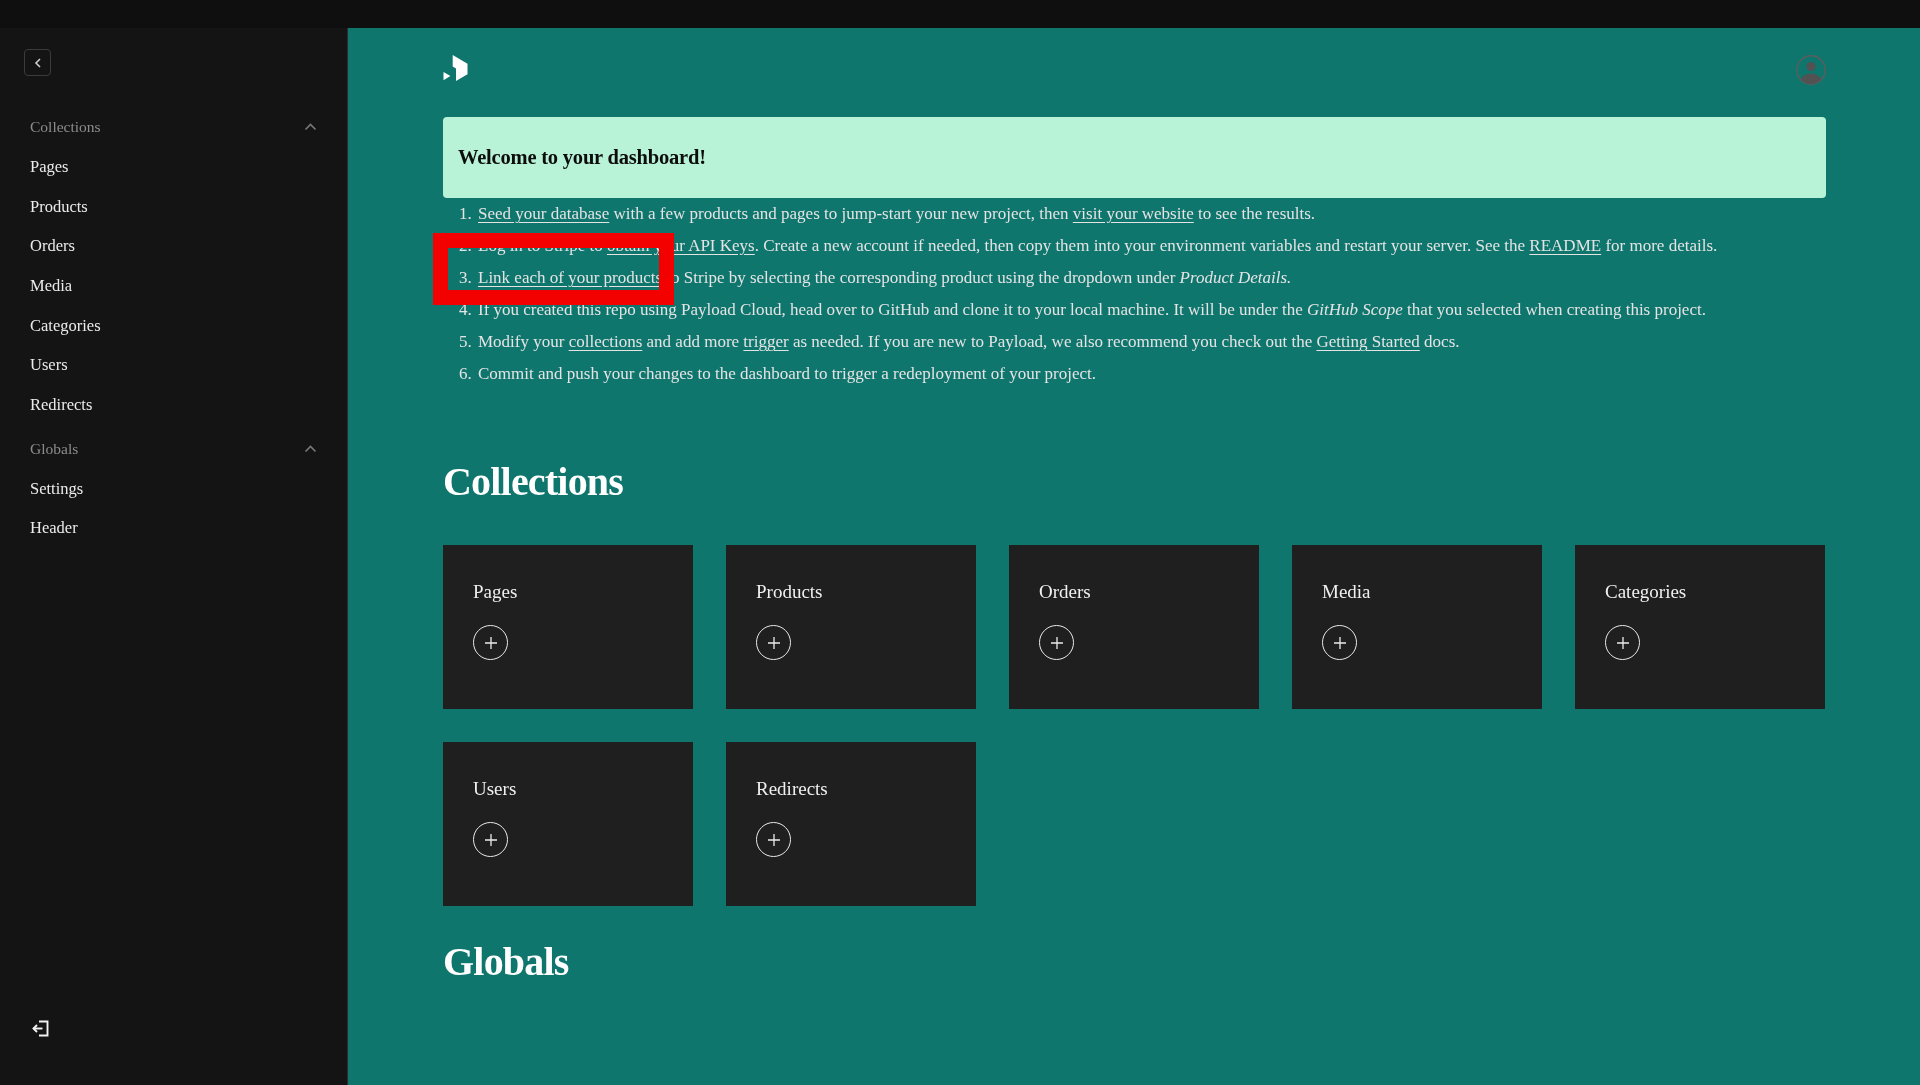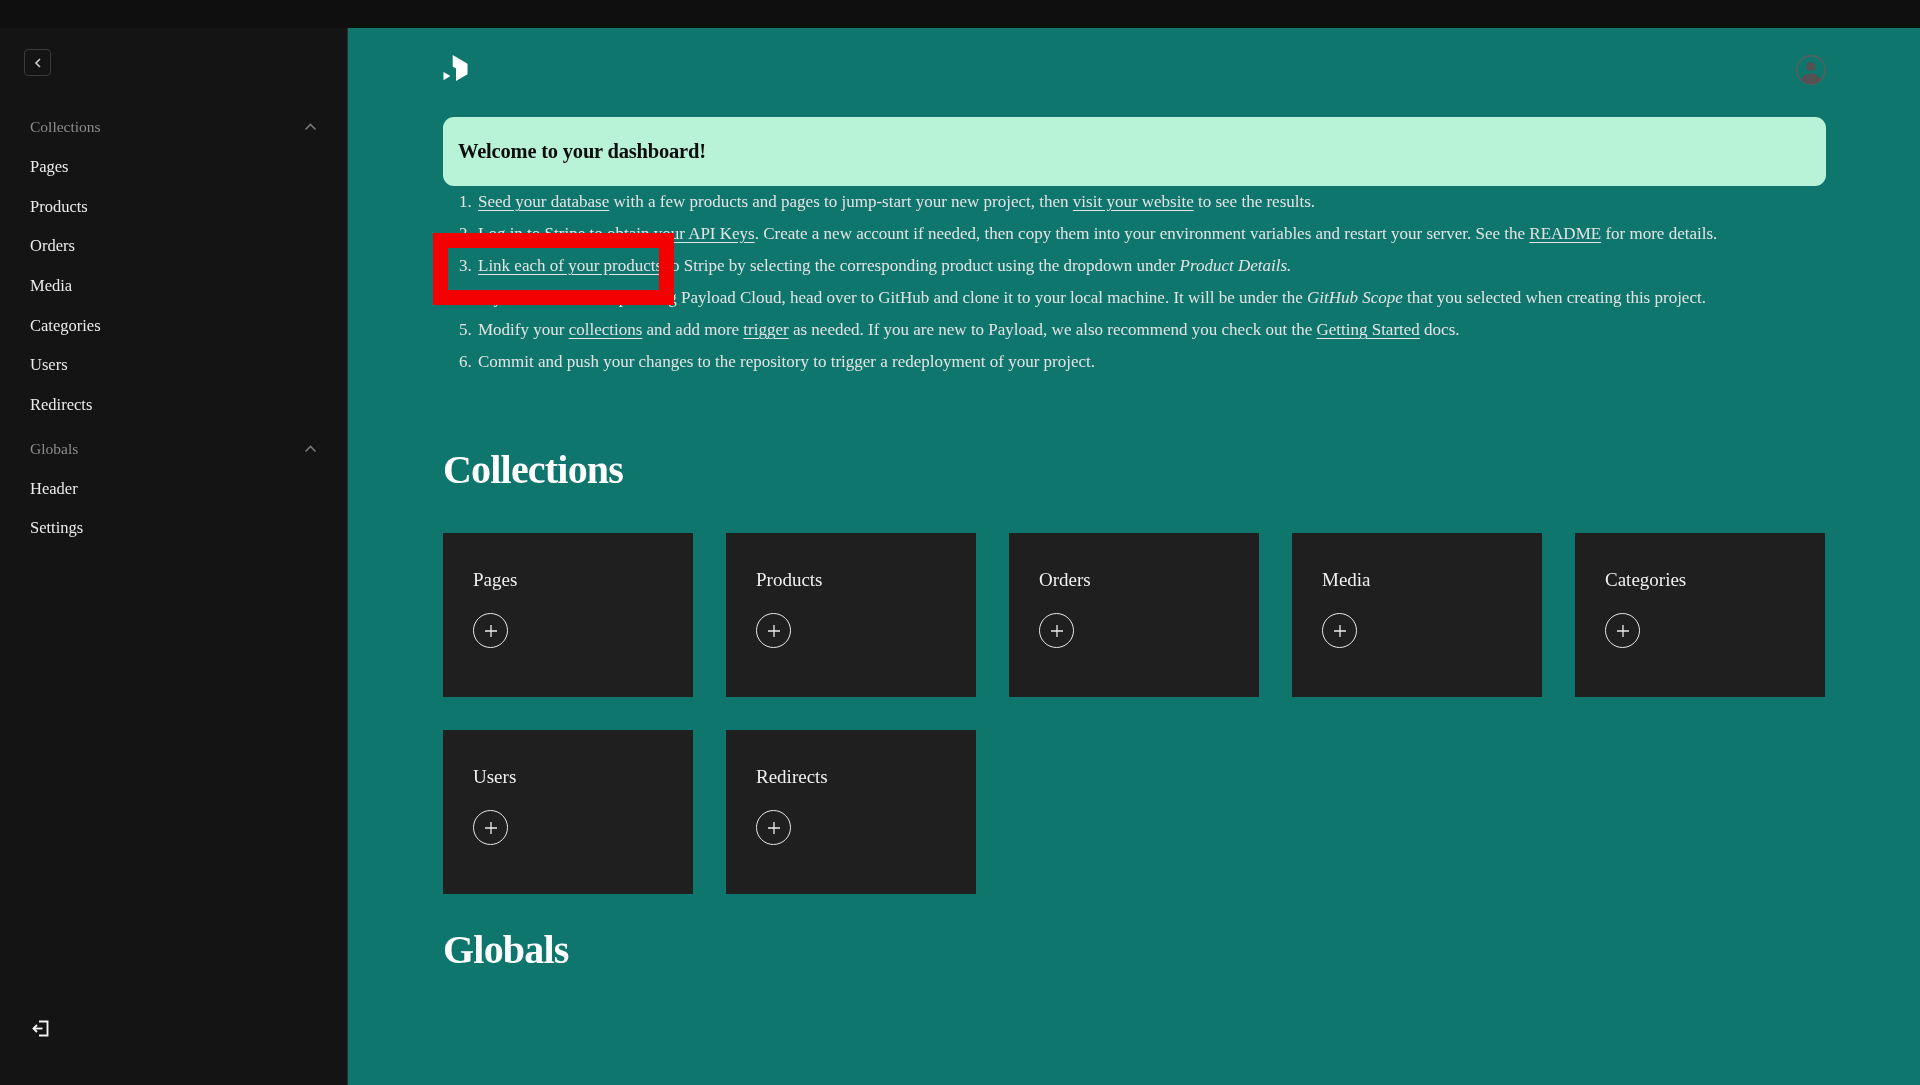--- a/index.html
+++ b/index.html
@@ -23,21 +23,21 @@
   .logout-btn{position:absolute;left:30px;top:990px;background:none;border:none;
               padding:0;cursor:pointer;display:flex;}
 
   
   .main{flex:1;box-sizing:border-box;padding:0 94px 0 95px;position:relative;overflow:hidden;}
   .topbar{display:flex;justify-content:space-between;align-items:flex-start;
           padding-top:27px;height:31px;}
   .logo-link{display:block;height:29px;cursor:pointer;}
   .avatar-btn{background:none;border:none;padding:0;cursor:pointer;display:block;height:30px;}
 
-  .banner{margin-top:31px;height:69px;background:#b9f3d7;border-radius:11px;
+  .banner{margin-top:31px;height:81px;background:#b9f3d7;border-radius:4px;
           display:flex;align-items:center;box-sizing:border-box;padding:0 15px;}
   .banner-title{font-size:20.5px;font-weight:bold;color:#0d0d0d;letter-spacing:-0.2px;}
 
   .content-text{color:#e4e4e4;font-size:17px;line-height:32px;}
   .intro{margin:36px 0 0;}
   .steps{margin:0;padding-left:33px;}
   .steps li{padding-left:2px;}
   a.ilink{color:inherit;text-decoration:underline;text-underline-offset:3px;cursor:pointer;}
   .pro-tip{margin:14px 0 0;}
   .pro-tip b{font-weight:bold;}
@@ -93,22 +93,22 @@
       <div class="group group-2">
         <div class="group-header">
           <span class="group-label">Globals</span>
           <button class="chev-btn">
             <svg width="13" height="8" viewBox="0 0 13 8">
               <path d="M1.5 6.5 L6.5 1.5 L11.5 6.5" fill="none" stroke="#787878" stroke-width="1.6"></path>
             </svg>
           </button>
         </div>
         <div class="nav-items">
+            <a class="nav-item">Settings</a>
             <a class="nav-item">Header</a>
-            <a class="nav-item">Settings</a>
           </div>
       </div>
     </nav>
 
     <button class="logout-btn">
       <svg width="21" height="21" viewBox="0 0 21 21" fill="none" stroke="#f2f2f2" stroke-width="1.9">
         <path d="M9 3.5 H17.5 V17.5 H9"></path>
         <path d="M12.5 10.5 H3.5"></path>
         <path d="M7 7 L3.5 10.5 L7 14"></path>
       </svg>
@@ -143,21 +143,21 @@
       <span class="banner-title">Welcome to your dashboard!</span>
     </div>
 
 
     <ol class="content-text steps">
         <li><a class="ilink">Seed your database</a> with a few products and pages to jump-start your new project, then <a class="ilink">visit your website</a> to see the results.</li>
         <li>Log in to Stripe to <a class="ilink">obtain your API Keys</a>. Create a new account if needed, then copy them into your environment variables and restart your server. See the <a class="ilink">README</a> for more details.</li>
         <li><a class="ilink">Link each of your products</a> to Stripe by selecting the corresponding product using the dropdown under <i>Product Details.</i></li>
         <li>If you created this repo using Payload Cloud, head over to GitHub and clone it to your local machine. It will be under the <i>GitHub Scope</i> that you selected when creating this project.</li>
         <li>Modify your <a class="ilink">collections</a> and add more <a class="ilink">trigger</a> as needed. If you are new to Payload, we also recommend you check out the <a class="ilink">Getting Started</a> docs.</li>
-        <li>Commit and push your changes to the repository to trigger a redeployment of your project.</li>
+        <li>Commit and push your changes to the dashboard to trigger a redeployment of your project.</li>
       </ol>
 
 
     <h2 class="section-heading">Collections</h2>
 
     <div class="cards-grid">
   <div class="card">
     <div class="card-title">Pages</div>
     <button class="plus-btn">
       <svg width="14" height="14" viewBox="0 0 14 14">

